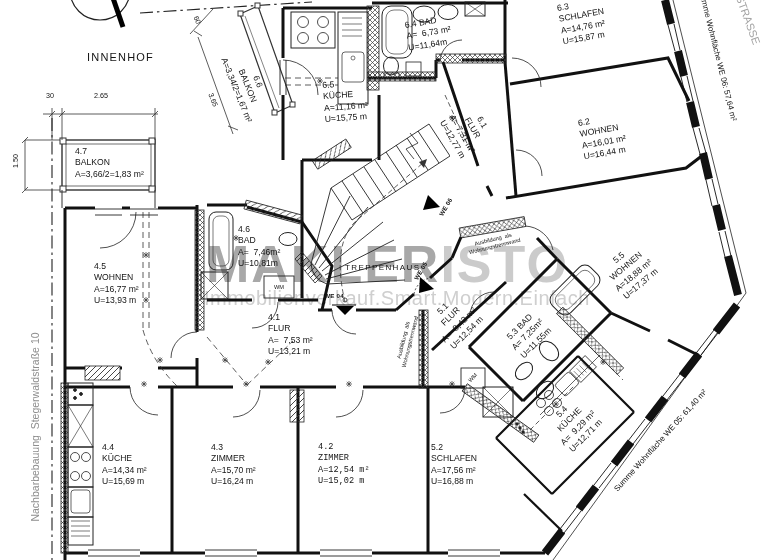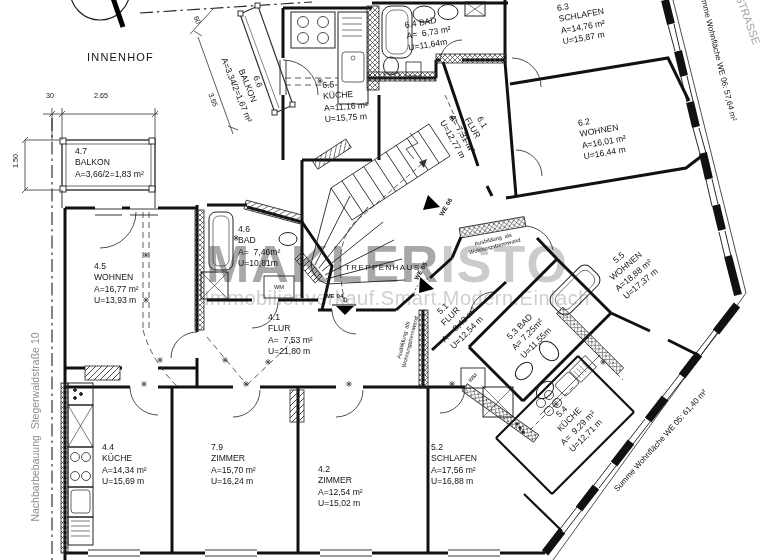--- a/index.html
+++ b/index.html
@@ -333,30 +333,30 @@
 WOHNEN
 A=16,77 m²
 U=13,93 m</div>
       <div class="lbl room" style="left: 238px; top: 224px;">4.6
 BAD
 A=  7,46m²
 U=10,81m</div>
       <div class="lbl room" style="left: 268px; top: 312px;">4.1
 FLUR
 A=  7,53 m²
-U=21,80 m</div>
+U=13,21 m</div>
       <div class="lbl room" style="left: 102px; top: 442px;">4.4
 KÜCHE
 A=14,34 m²
 U=15,69 m</div>
-      <div class="lbl room" style="left: 211px; top: 442px;">7.9
+      <div class="lbl room" style="left: 211px; top: 442px;">4.3
 ZIMMER
 A=15,70 m²
 U=16,24 m</div>
-      <div class="lbl room" style="left: 318px; top: 464px;">4.2
+      <div class="lbl room" style="left: 318px; top: 442px; font-family: Liberation Mono, monospace;">4.2
 ZIMMER
 A=12,54 m²
 U=15,02 m</div>
       <div class="lbl room" style="left: 431px; top: 442px;">5.2
 SCHLAFEN
 A=17,56 m²
 U=16,88 m</div>
       <div class="lbl room" style="left: 322px; top: 80px; transform: rotate(-4deg); transform-origin: left top;">6.5
 KÜCHE
 A=11,16 m²

